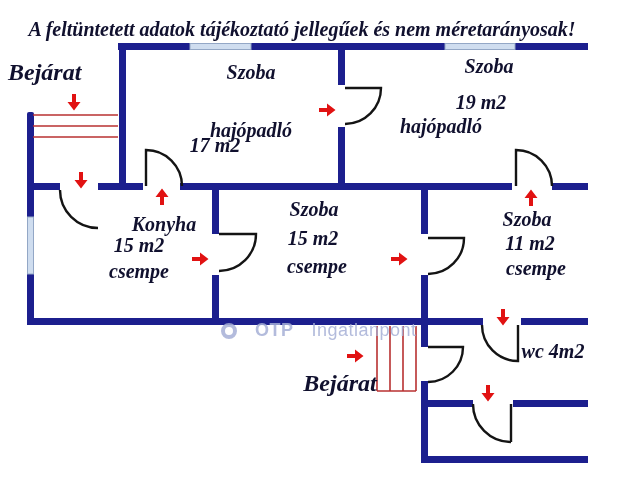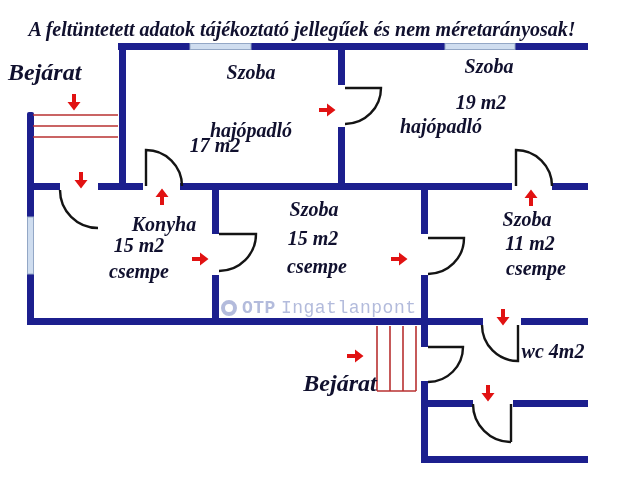--- a/index.html
+++ b/index.html
@@ -42,24 +42,24 @@
     font-weight:bold;font-style:italic;
     font-size:20px;line-height:1.2;white-space:nowrap;
   }
   .bejarat{font-size:24px;}
   .arrow{position:absolute;width:20px;height:20px;}
   .arrow svg{position:static;display:block;}
   .arrow path{fill:var(--arrow);}
   .rot-up{transform:rotate(180deg);}
   .rot-right{transform:rotate(-90deg);}
   .watermark{
-    position:absolute;left:221px;top:298px;
-    display:flex;align-items:center;gap:5px;
+    position:absolute;left:221px;top:320px;
+    display:flex;align-items:center;gap:18px;
     color:var(--watermark);opacity:0.85;
-    font-family:Liberation Mono, monospace;
+    font-family:Liberation Sans, sans-serif;
     font-weight:bold;font-size:18px;letter-spacing:0.5px;
     white-space:nowrap;z-index:5;
   }
   .wm-circle{
     width:16px;height:16px;border:4px solid var(--watermark);
     border-radius:50%;box-sizing:border-box;
   }
 </style>
 </head>
 <body>

